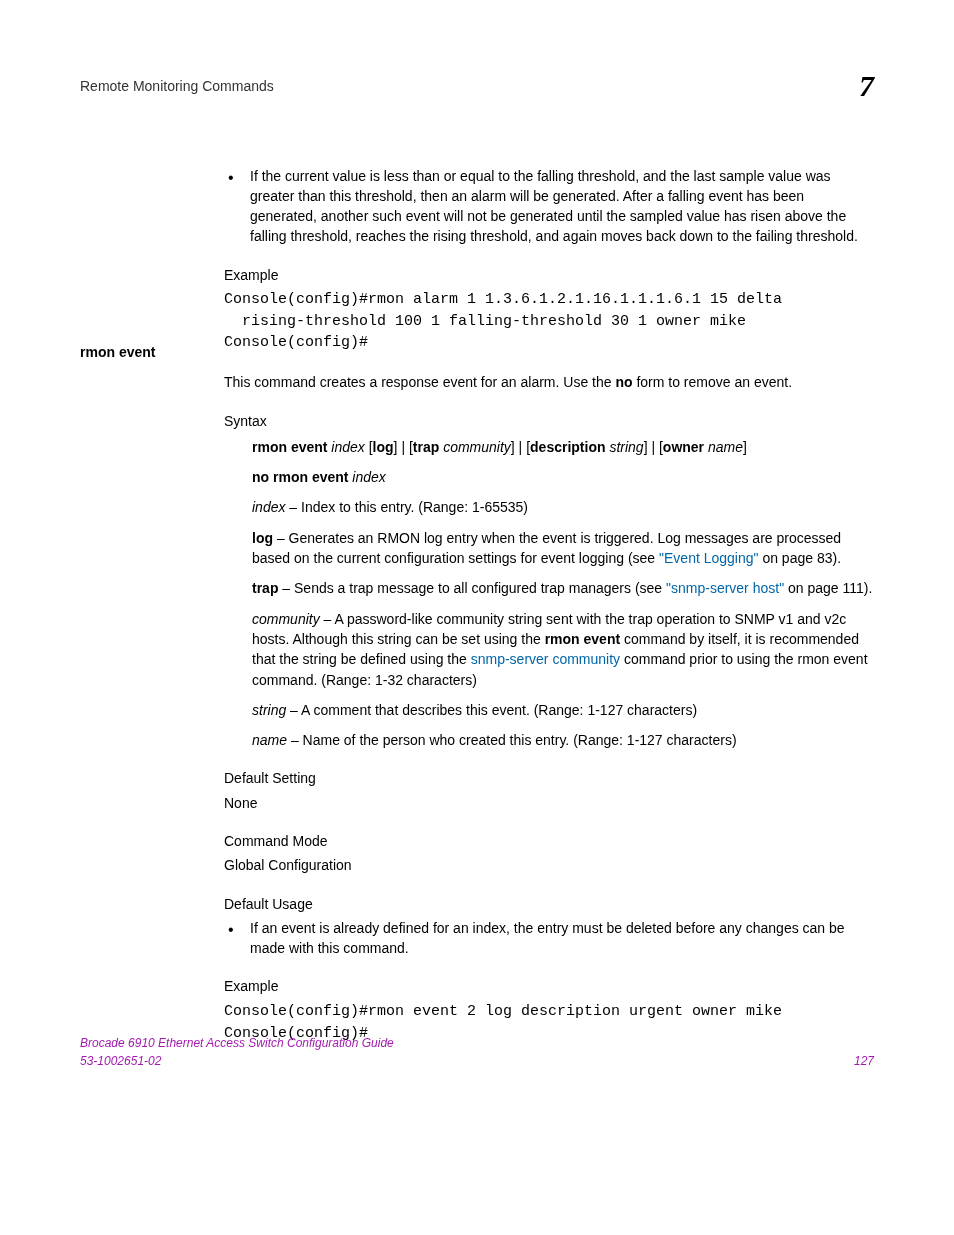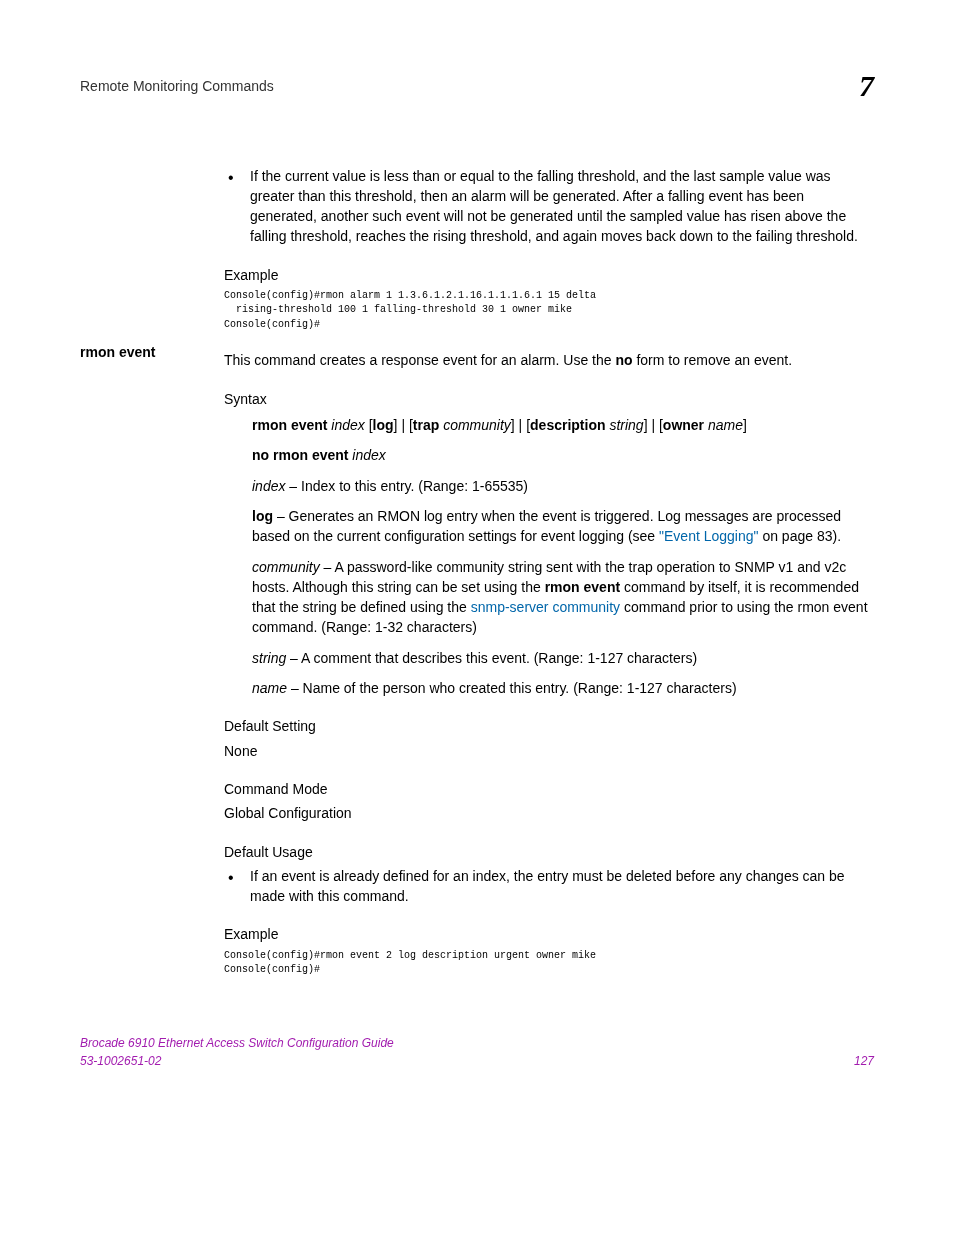--- a/index.html
+++ b/index.html
@@ -54,21 +54,21 @@
     top: 0;
     font-size: 16px;
   }
   .sect-head {
     font-weight: normal;
     margin-top: 18px;
     margin-bottom: 4px;
   }
   pre.code {
     font-family: "Courier New", monospace;
-    font-size: 10px;
+    font-size: 15px;
     white-space: pre-wrap;
     margin: 0 0 18px 0;
   }
   .side-heading {
     position: absolute;
     left: 80px;
     font-weight: bold;
     font-size: 14px;
   }
   .indent2 {
@@ -143,20 +143,23 @@
     </div>
 
     <div class="indent2">
       <span class="i">index</span><span> – Index to this entry. (Range: 1-65535)</span>
     </div>
 
     <div class="indent2">
       <span class="b">log</span><span> – Generates an RMON log entry when the event is triggered. Log messages are processed based on the current configuration settings for event logging (see </span><span class="link">"Event Logging"</span><span> on page 83).</span>
     </div>
 
+    <div class="indent2">
+      <span class="b">trap</span><span> – Sends a trap message to all configured trap managers (see </span><span class="link">"snmp-server host"</span><span> on page 111).</span>
+    </div>
 
     <div class="indent2">
       <span class="i">community</span><span> – A password-like community string sent with the trap operation to SNMP v1 and v2c hosts. Although this string can be set using the </span><span class="b">rmon event</span><span> command by itself, it is recommended that the string be defined using the </span><span class="link">snmp-server community</span><span> command prior to using the rmon event command. (Range: 1-32 characters)</span>
     </div>
 
     <div class="indent2">
       <span class="i">string</span><span> – A comment that describes this event. (Range: 1-127 characters)</span>
     </div>
 
     <div class="indent2">

